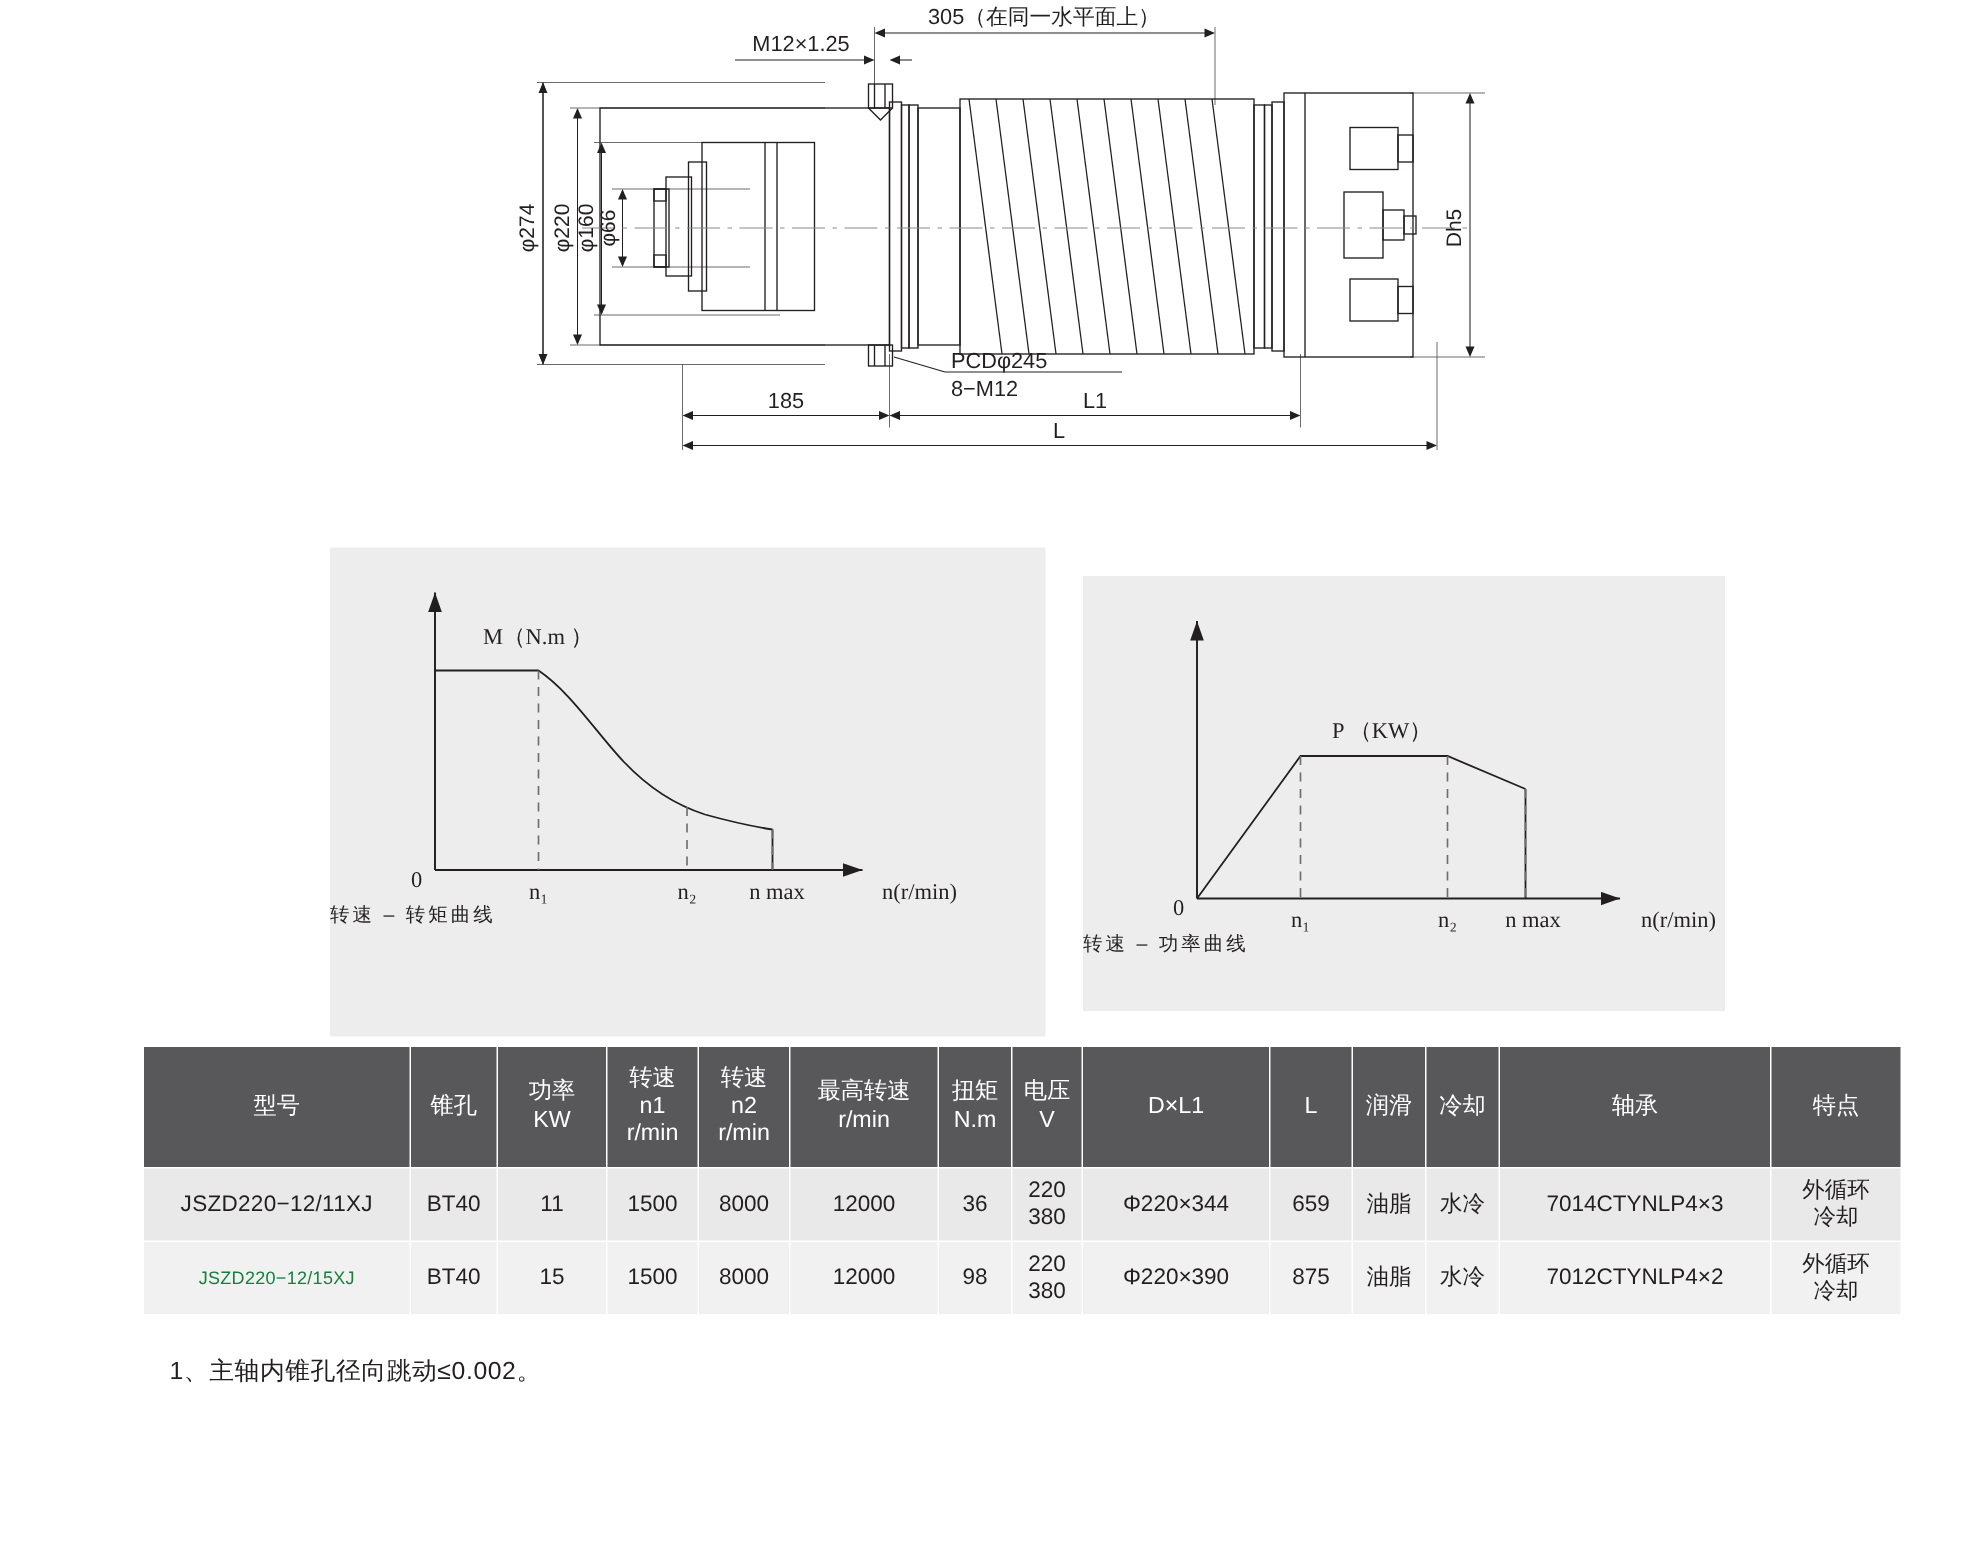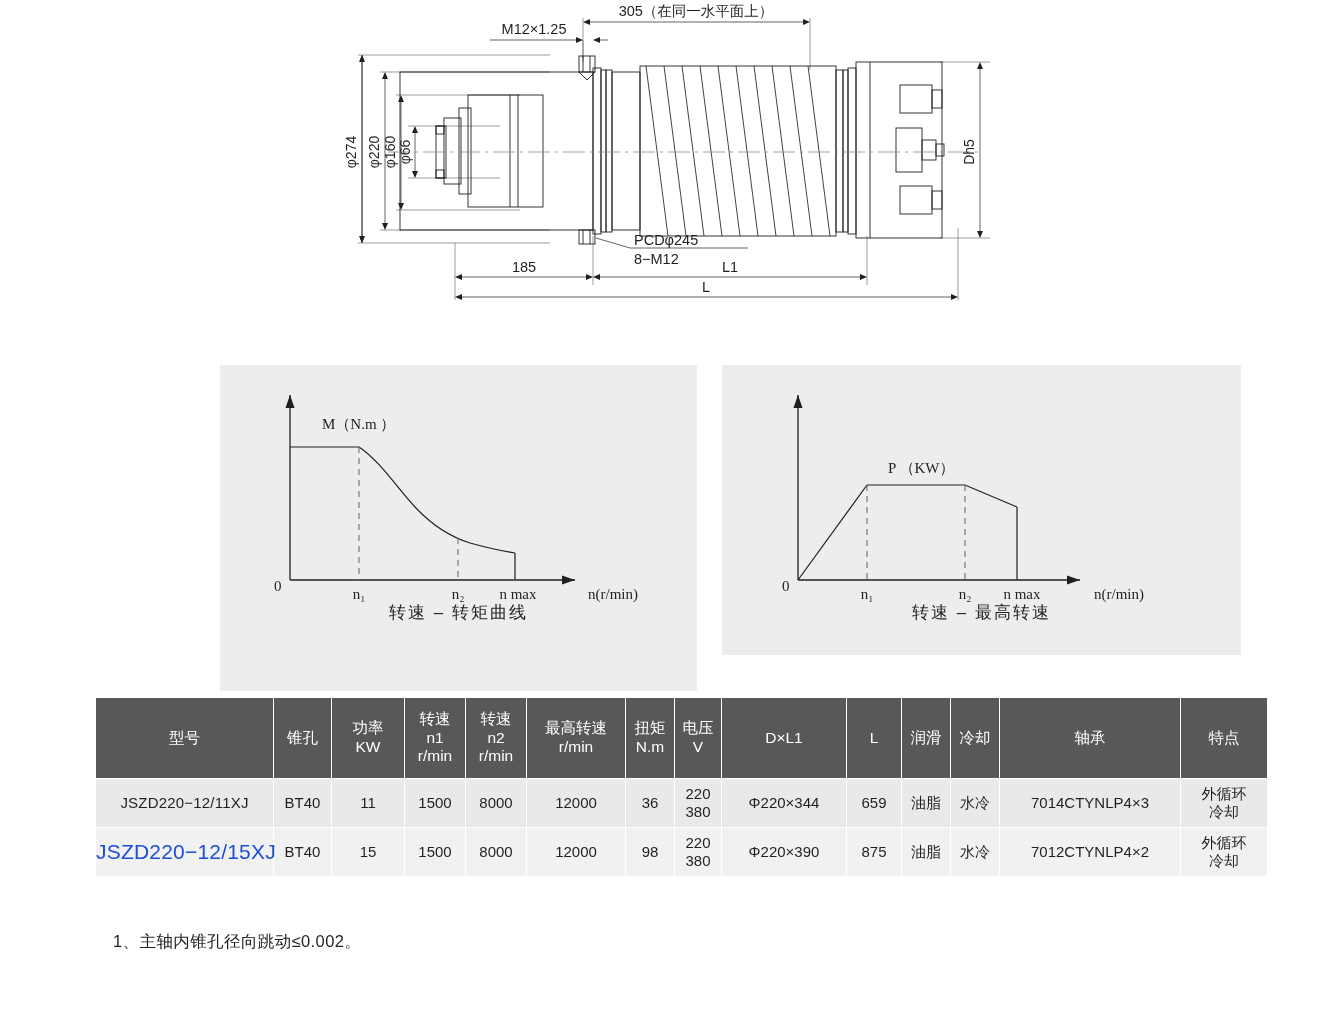--- a/index.html
+++ b/index.html
@@ -12,48 +12,48 @@
 
   
   .drawing{position:absolute;left:340px;top:0;width:660px;height:320px;}
   .drawing svg{display:block;}
 
   
   .panel{
     position:absolute;background:#ededed;
   }
   #panel-torque{left:220px;top:365px;width:477px;height:326px;}
-  #panel-power{left:722px;top:365px;width:519px;height:290px;}
+  #panel-power{left:722px;top:384px;width:428px;height:290px;}
   .panel svg{display:block;}
   .panel-caption{
     position:absolute;left:0;width:100%;top:236px;
-    text-align:center;font-size:17px;letter-spacing:2px;color:#231f20;
+    font-size:13px;letter-spacing:2px;color:#231f20;
   }
 
   
   .spec-wrap{position:absolute;left:95px;top:697px;width:1127px;}
   table.spec{border-collapse:separate;border-spacing:1px 1px;width:1127px;
              background:#ffffff;table-layout:fixed;}
   table.spec th,table.spec td{
     text-align:center;vertical-align:middle;font-weight:normal;
     font-size:15px;color:#231f20;padding:0;line-height:1.22;
   }
   table.spec thead th{background:#58585a;color:#ffffff;height:80px;font-size:15.5px;}
   table.spec tbody td{height:48px;background:#e9e9e9;}
   table.spec tbody tr.alt td{background:#f1f1f1;}
-  td.model,tr.alt td.model{background:#f0a81e;color:#1d4ed8;font-size:21px;letter-spacing:.2px;}
+  td.model,tr.alt td.model{background:#f0a81e;color:#15803d;font-size:12px;letter-spacing:.2px;}
   .two-line span{display:block;}
   .cw-model{width:177px}.cw-taper{width:57px}.cw-pow{width:72px}
   .cw-n1{width:60px}.cw-n2{width:60px}.cw-max{width:98px}
   .cw-tq{width:48px}.cw-volt{width:46px}.cw-dl{width:124px}
   .cw-l{width:54px}.cw-lub{width:48px}.cw-cool{width:48px}
   .cw-bear{width:180px}.cw-feat{width:86px}
 
   
-  .notes{position:absolute;left:113px;top:903px;width:900px;margin-top:28px;}
+  .notes{position:absolute;left:113px;top:903px;width:900px;}
   .note{font-size:16.5px;color:#231f20;margin-bottom:17px;letter-spacing:.4px;}
 </style>
 </head>
 <body>
 
 <div class="page">
 
   <div class="drawing">
     <svg width="660" height="320" viewBox="0 0 660 320" xmlns="http://www.w3.org/2000/svg">
       <g fill="none" stroke="#231f20" stroke-width="0.9" stroke-linejoin="miter">
@@ -266,21 +266,21 @@
       </g>
       <g font-family="Liberation Serif, serif" fill="#231f20">
         <text x="166" y="108" font-size="15">P （KW）</text>
         <text x="60" y="226" font-size="15">0</text>
         <text x="145" y="234" font-size="15" text-anchor="middle">n₁</text>
         <text x="243" y="234" font-size="15" text-anchor="middle">n₂</text>
         <text x="300" y="234" font-size="15" text-anchor="middle">n max</text>
         <text x="372" y="234" font-size="15">n(r/min)</text>
       </g>
     </svg>
-    <div class="panel-caption">转速 – 最高转速</div>
+    <div class="panel-caption">转速 – 功率曲线</div>
   </div>
 
   <div class="spec-wrap">
     <table class="spec">
       <colgroup>
         <col class="cw-model">
           <col class="cw-taper">
           <col class="cw-pow">
         <col class="cw-n1">
           <col class="cw-n2">

